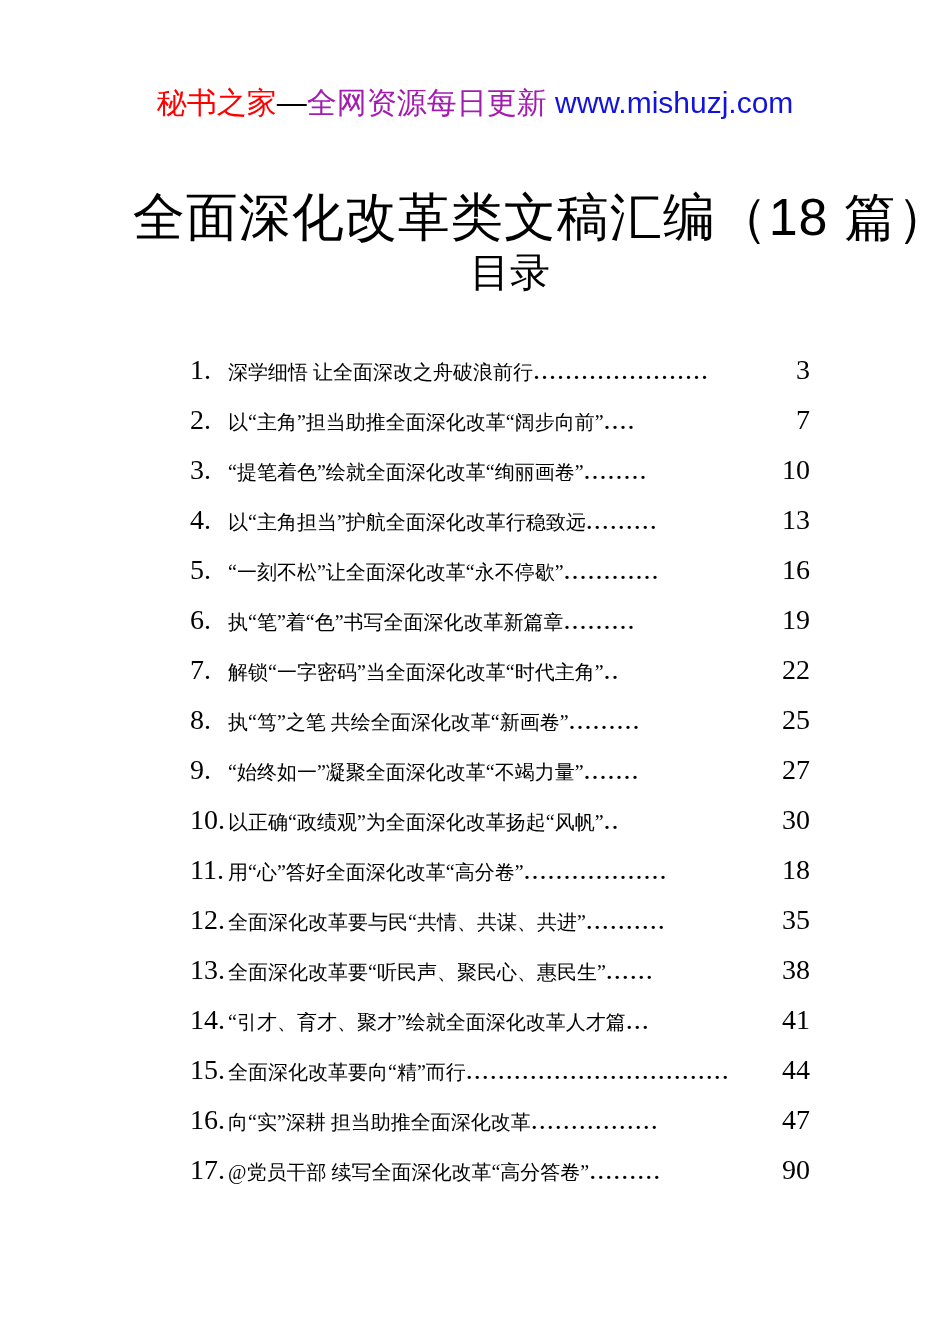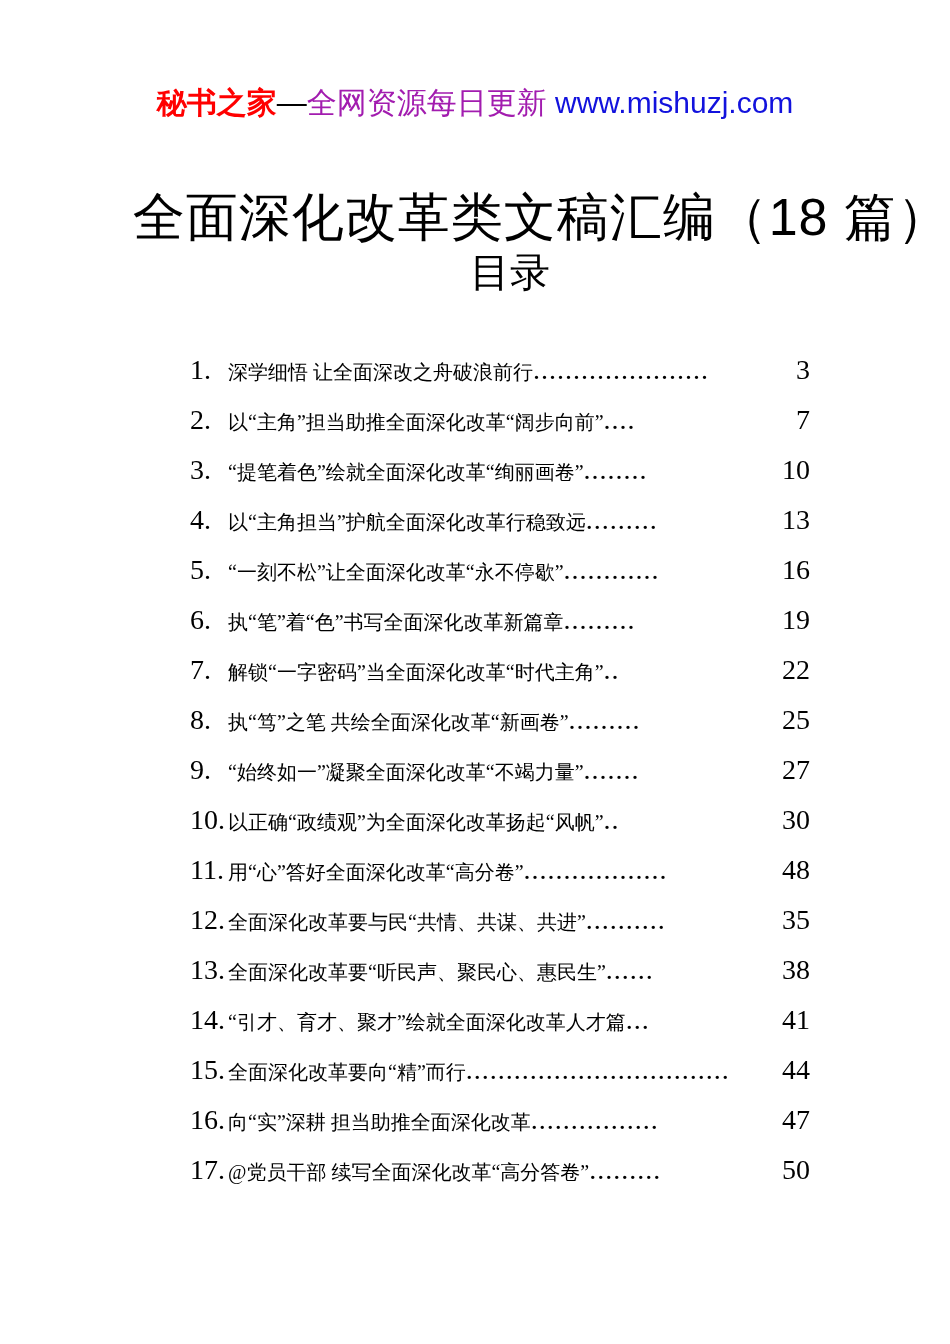--- a/index.html
+++ b/index.html
@@ -8,21 +8,21 @@
     font-family:"Liberation Sans",sans-serif;color:#000;
     position:relative;overflow:hidden;
   }
   .page{position:absolute;inset:0;background:#fff;}
 
   
   .doc-header{
     position:absolute;top:84px;left:0;width:100%;
     text-align:center;font-size:30px;line-height:38px;white-space:nowrap;
   }
-  .doc-header .brand{font-weight:bold;color:#ff0000;}
+  .doc-header .brand{font-weight:normal;color:#ff0000;}
   .doc-header .sep{color:#000;}
   .doc-header .tagline{color:#a21caf;}
   .doc-header .url{color:#1212dd;text-decoration:none;}
 
   
   .main-title{
     position:absolute;top:192px;left:0;width:100%;
     text-align:right;font-size:52px;line-height:50px;
     letter-spacing:1px;color:#000;
   }
@@ -130,21 +130,21 @@
       <div class="toc-row">
         <span class="num">10.</span>
         <span class="ttl">以正确“政绩观”为全面深化改革扬起“风帆”</span>
         <span class="leader">..</span>
         <span class="pg">30</span>
       </div>
       <div class="toc-row">
         <span class="num">11.</span>
         <span class="ttl">用“心”答好全面深化改革“高分卷”</span>
         <span class="leader">..................</span>
-        <span class="pg">48</span>
+        <span class="pg">18</span>
       </div>
       <div class="toc-row">
         <span class="num">12.</span>
         <span class="ttl">全面深化改革要与民“共情、共谋、共进”</span>
         <span class="leader">..........</span>
         <span class="pg">35</span>
       </div>
       <div class="toc-row">
         <span class="num">13.</span>
         <span class="ttl">全面深化改革要“听民声、聚民心、惠民生”</span>
@@ -166,17 +166,17 @@
       <div class="toc-row">
         <span class="num">16.</span>
         <span class="ttl">向“实”深耕 担当助推全面深化改革</span>
         <span class="leader">................</span>
         <span class="pg">47</span>
       </div>
       <div class="toc-row">
         <span class="num">17.</span>
         <span class="ttl">@党员干部 续写全面深化改革“高分答卷”</span>
         <span class="leader">.........</span>
-        <span class="pg">50</span>
+        <span class="pg">90</span>
       </div>
     </div>
 
 </div>
 
 </body></html>

